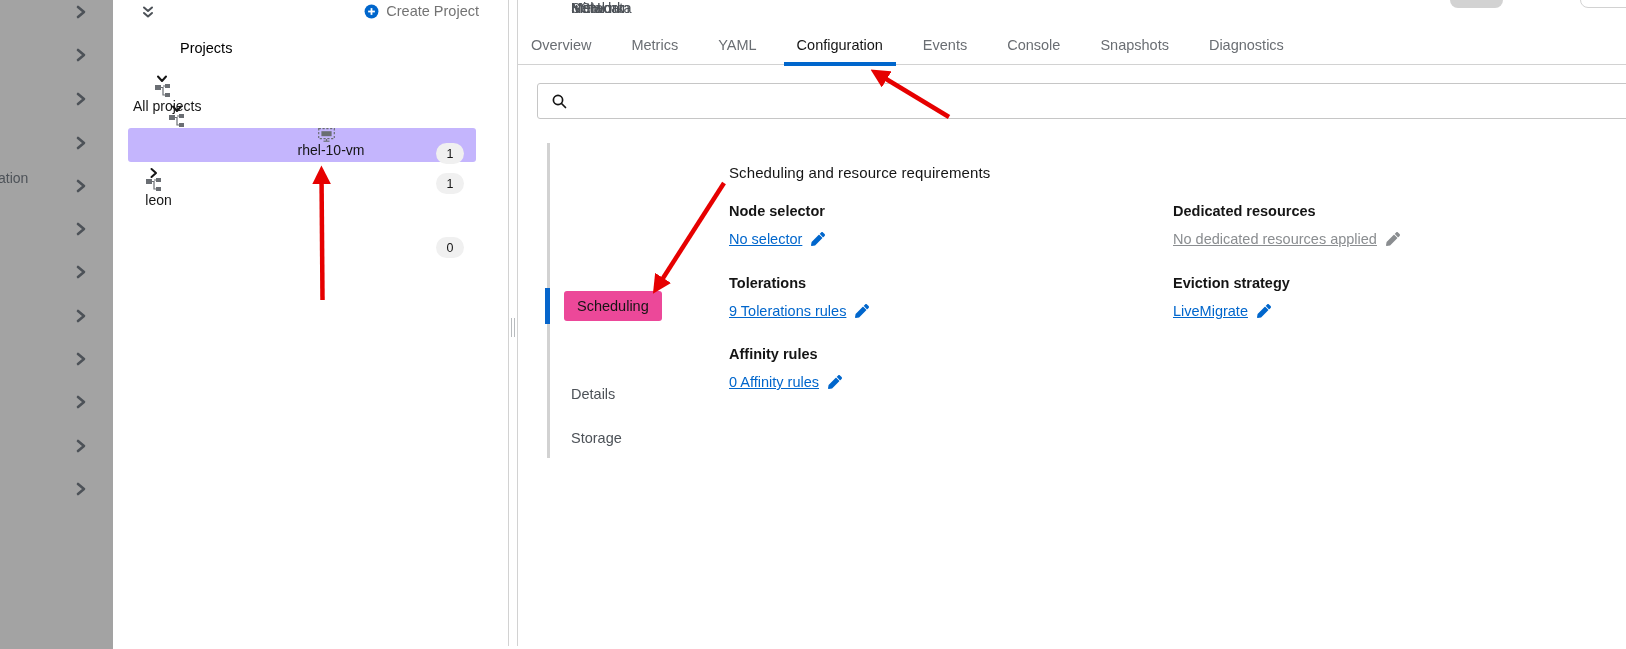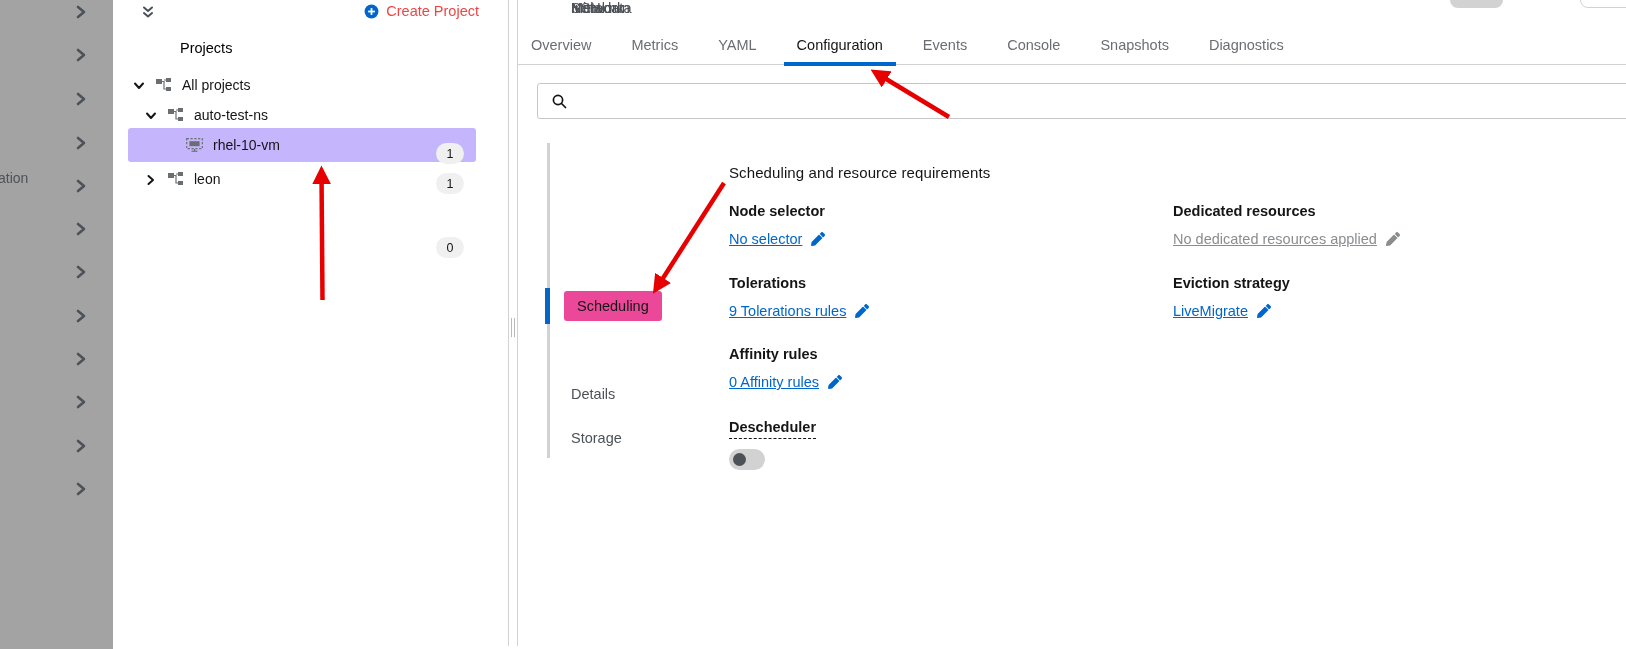--- a/index.html
+++ b/index.html
@@ -17,24 +17,24 @@
   .rail-item:nth-of-type(9){top:351px;} .rail-item:nth-of-type(10){top:394px;}
   .rail-item:nth-of-type(11){top:438px;} .rail-item:nth-of-type(12){top:481px;}
   .rail-cut-label { position:absolute; left:-2px; top:170px; font-size:14px; color:#4d5258; white-space:nowrap; }
 
   
   .projects-panel { position:absolute; left:113px; top:0; width:395px; height:649px; background:#fff; }
   .projects-toolbar { position:absolute; left:0; top:0; width:100%; height:30px; }
   .collapse-all { position:absolute; left:27px; top:5px; width:16px; height:16px; cursor:pointer; }
   .projects-title { position:absolute; left:67px; top:4px; font-size:14.5px; color:#000000;margin-top:36px; }
   .create-project { position:absolute; right:29px; top:3px; display:flex; align-items:center; gap:7px;
-                    background:none; border:none; color:#ef4444; font-size:14.5px; cursor:pointer;
+                    background:none; border:none; color:#737373; font-size:14.5px; cursor:pointer;
                     font-family:"Liberation Sans", sans-serif; }
   .tree { position:absolute; left:0; top:70px; width:100%; }
-  .tree-row { position:absolute; display:flex; align-items:center; font-size:14px; color:#151515; cursor:pointer; }
+  .tree-row { position:absolute; display:flex; align-items:center; font-size:14px; color:#151515; cursor:pointer;flex-direction:column; }
   .tree-row .caret { width:12px; height:12px; flex:0 0 auto; margin-right:10px; }
   .tree-row .node-icon { width:17px; height:14px; flex:0 0 auto; margin-right:10px; }
   .row-all      { left:20px; top:2px;  height:26px; }
   .row-ns       { left:32px; top:32px; height:26px; }
   .row-vm       { left:15px; top:58px; height:34px; width:348px; background:#c4b5fd; border-radius:3px; padding-left:58px; }
   .row-leon     { left:32px; top:96px; height:26px; }
   .badge { position:absolute; right:44px; background:#f0f0f0; border-radius:11px; min-width:28px; height:21px;
            display:flex; align-items:center; justify-content:center; font-size:12.5px; color:#151515; }
   .badge-1 { top:73px; } .badge-2 { top:103px; } .badge-4 { top:167px; }
 
@@ -291,26 +291,20 @@
     <div class="field col-l f3">
       <div class="flabel">Affinity rules</div>
       <div class="fvalue">
         <a class="vlink">0 Affinity rules</a>
         <span class="pencil"><svg viewBox="0 0 512 512" width="14" height="14" fill="#0066cc">
               <path d="M497.9 142.1l-46.1 46.1c-4.7 4.7-12.3 4.7-17 0l-111-111c-4.7-4.7-4.7-12.3 0-17l46.1-46.1c18.7-18.7 49.1-18.7 67.9 0l60.1 60.1c18.8 18.7 18.8 49.1 0 67.9zM284.2 99.8L21.6 362.4.4 483.9c-2.9 16.4 11.4 30.6 27.8 27.8l121.5-21.3 262.6-262.6c4.7-4.7 4.7-12.3 0-17l-111-111c-4.8-4.7-12.4-4.7-17.1 0z"></path>
             </svg></span>
       </div>
     </div>
 
-    <div class="field col-l f4">
-      <span class="dashed-label">Descheduler</span>
-      <div class="switch">
-        <span class="knob"></span>
-      </div>
-    </div>
 
     <div class="field col-r f1">
       <div class="flabel">Dedicated resources</div>
       <div class="fvalue">
         <span class="vlink-disabled">No dedicated resources applied</span>
         <span class="pencil"><svg viewBox="0 0 512 512" width="14" height="14" fill="#8a8d90">
               <path d="M497.9 142.1l-46.1 46.1c-4.7 4.7-12.3 4.7-17 0l-111-111c-4.7-4.7-4.7-12.3 0-17l46.1-46.1c18.7-18.7 49.1-18.7 67.9 0l60.1 60.1c18.8 18.7 18.8 49.1 0 67.9zM284.2 99.8L21.6 362.4.4 483.9c-2.9 16.4 11.4 30.6 27.8 27.8l121.5-21.3 262.6-262.6c4.7-4.7 4.7-12.3 0-17l-111-111c-4.8-4.7-12.4-4.7-17.1 0z"></path>
             </svg></span>
       </div>
     </div>

